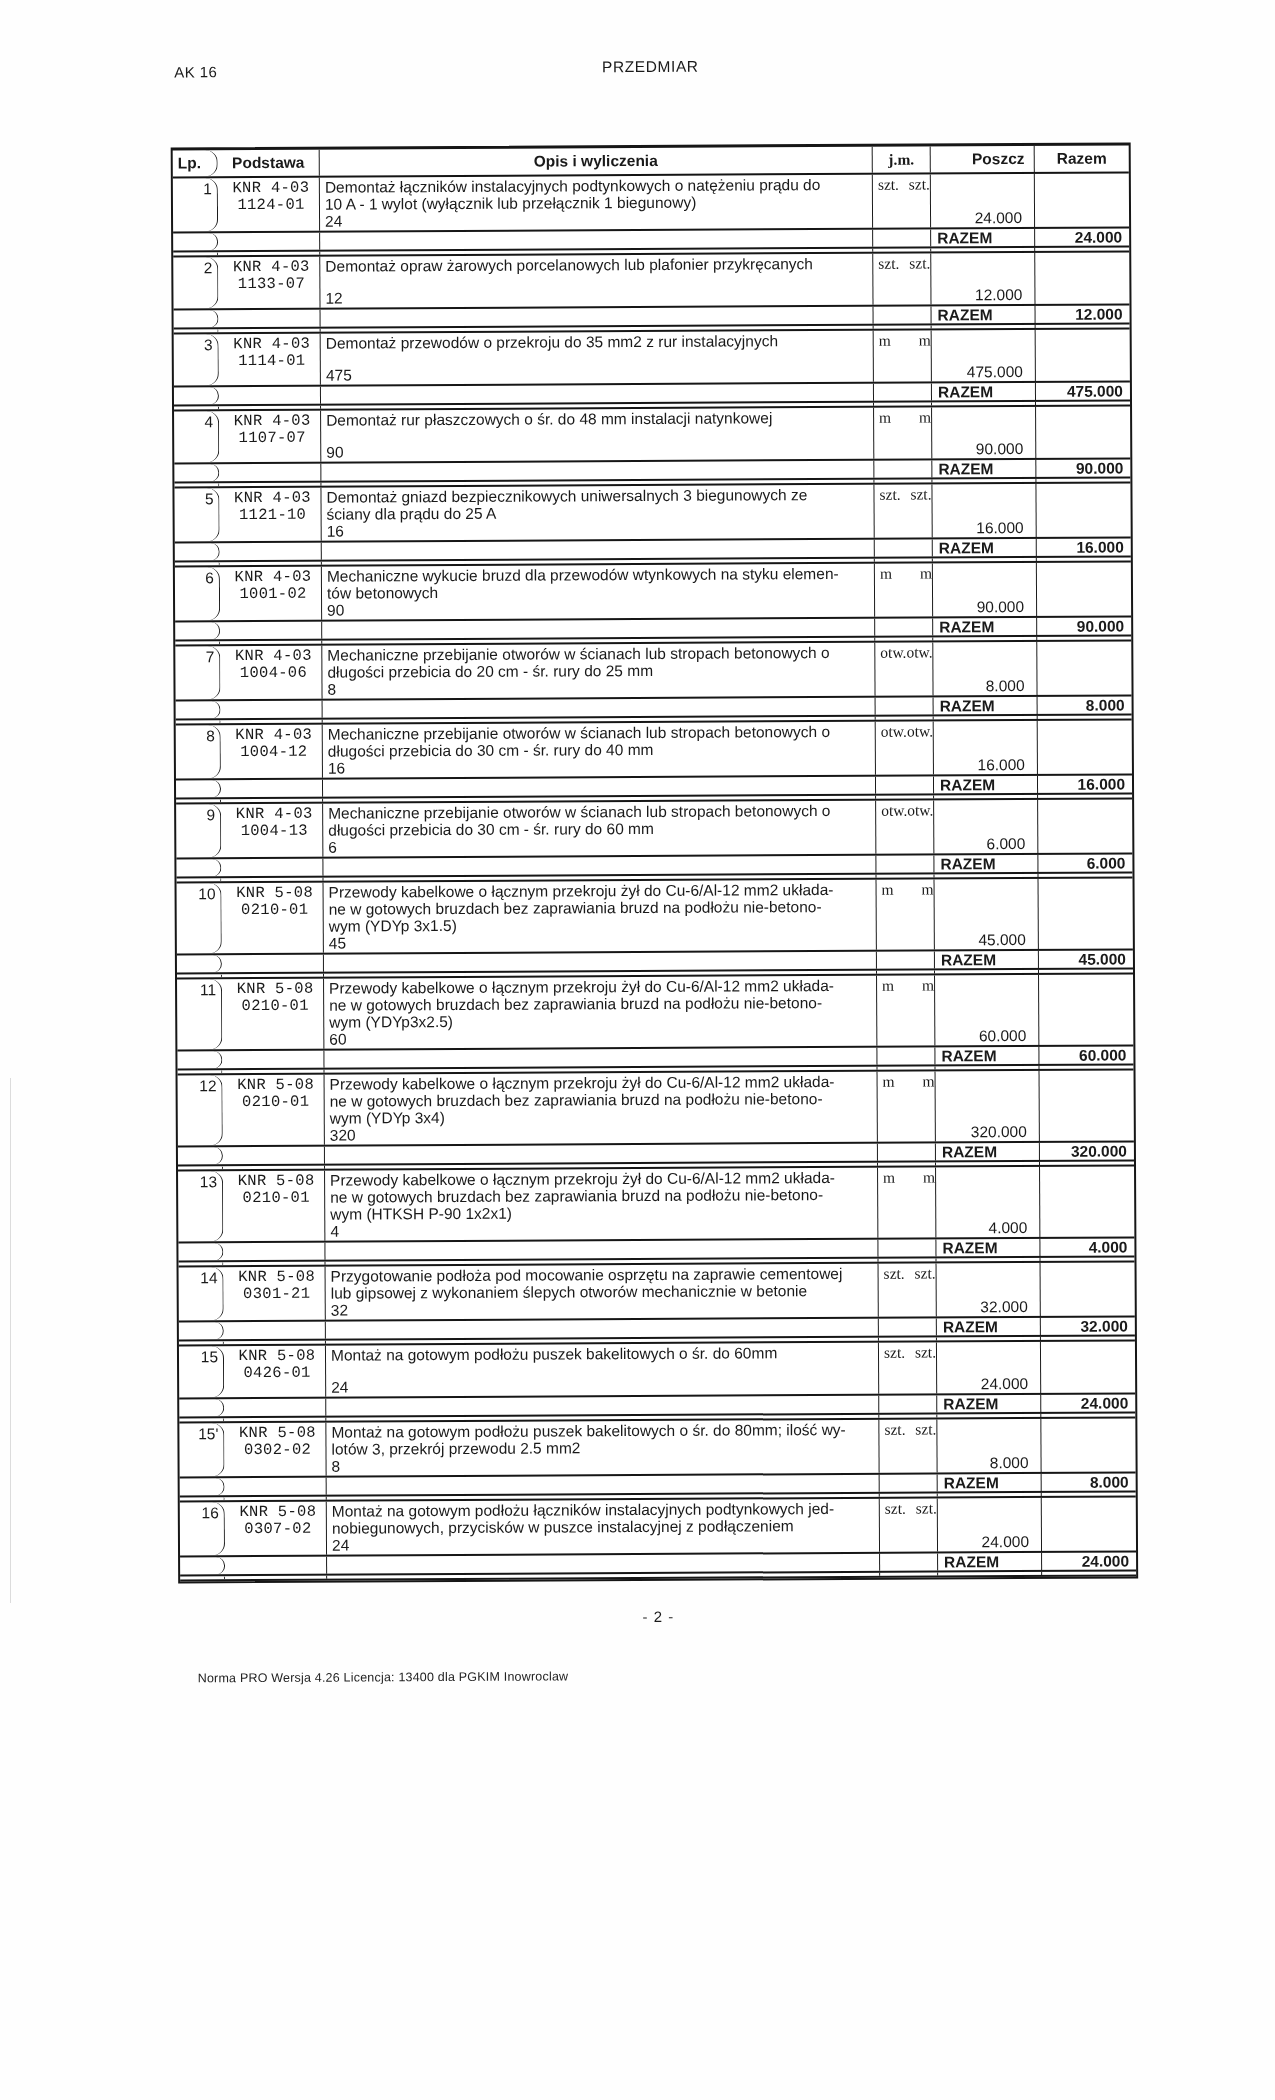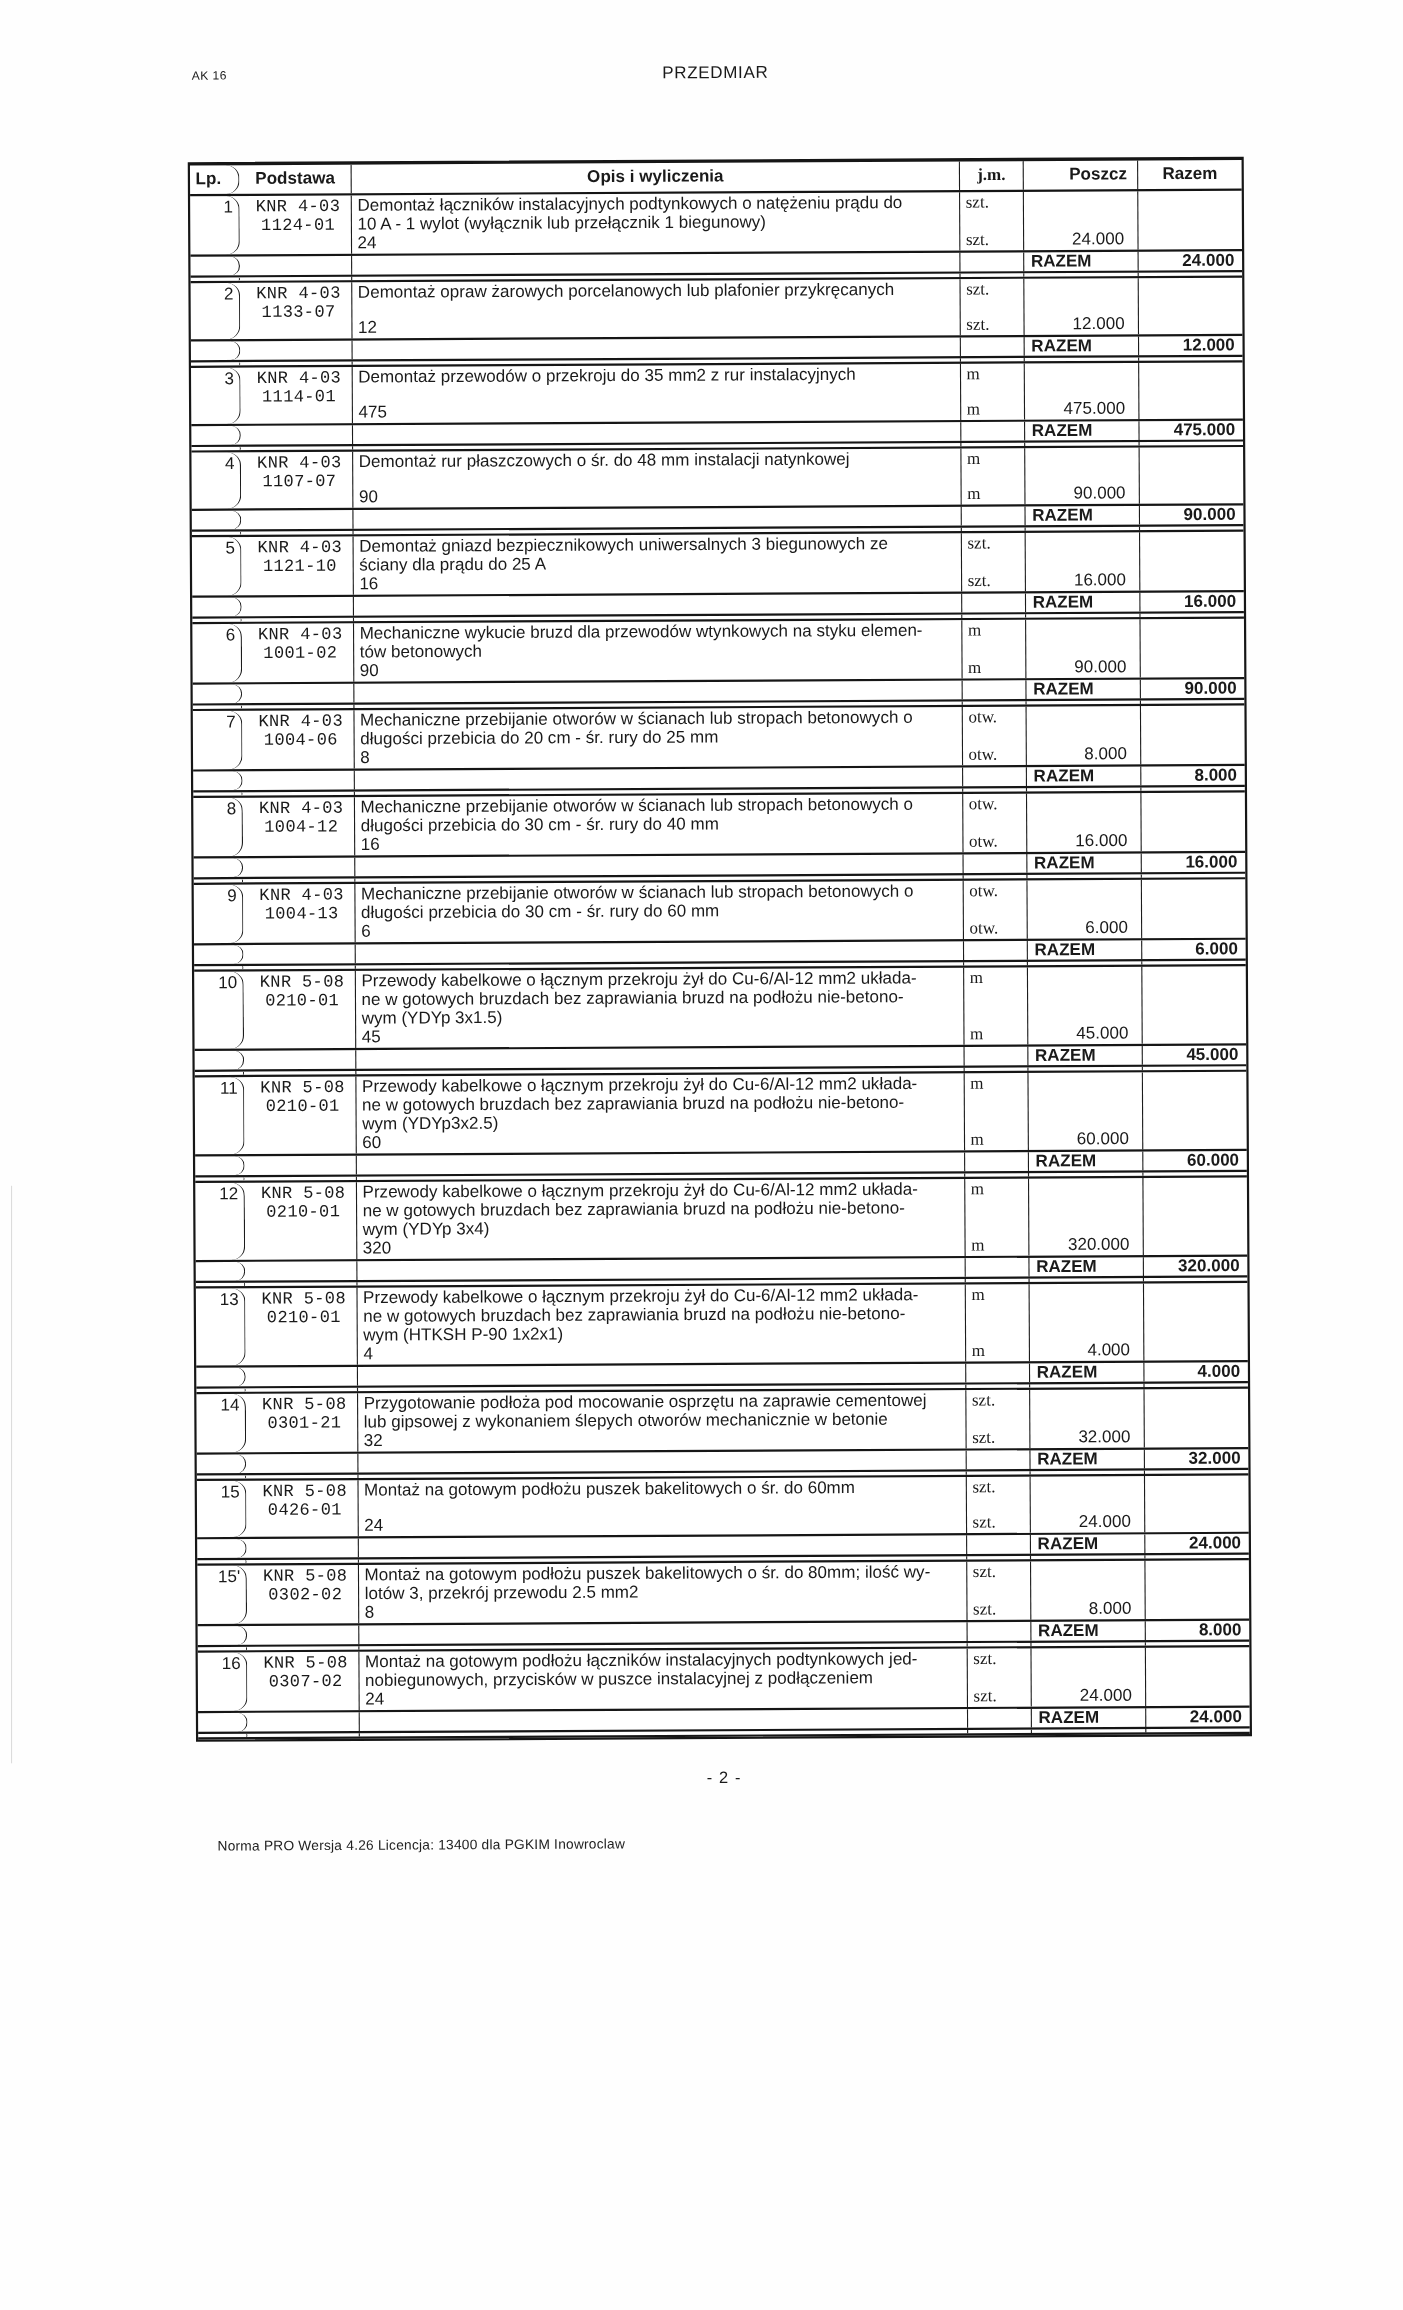--- a/index.html
+++ b/index.html
@@ -4,21 +4,21 @@
 <style>
   html,body{margin:0;padding:0;}
   body{
     width:1275px;height:2100px;position:relative;background:#fdfdfd;
     font-family:"Liberation Sans",sans-serif;color:#1a1a1a;
     -webkit-font-smoothing:antialiased;overflow:hidden;
   }
   .sheet{position:absolute;inset:0;background:#fefefe;}
   .tilt{position:absolute;inset:0;transform:rotate(-0.3deg);transform-origin:640px 400px;}
 
-  .doc-ref{position:absolute;left:176px;top:61px;font-size:11px;letter-spacing:.4px;}
+  .doc-ref{position:absolute;left:176px;top:61px;font-size:15px;letter-spacing:.4px;}
   .doc-title{position:absolute;left:172px;top:58px;width:960px;text-align:center;
     font-size:15.5px;letter-spacing:.6px;}
 
   .bq-table{
     position:absolute;left:172px;top:145px;width:960px;
     border:2px solid #161616;border-top-width:3px;border-bottom-width:2px;
     background:#fff;box-sizing:border-box;
   }
   .row{display:flex;width:100%;box-sizing:border-box;}
   .cell{box-sizing:border-box;border-right:1.5px solid #1c1c1c;overflow:hidden;}
@@ -33,21 +33,21 @@
   .row.head{height:28px;font-weight:bold;font-size:15.5px;border-bottom:2.5px solid #141414;}
   .row.head .cell{display:flex;align-items:center;justify-content:center;}
   .row.head .c-lp{justify-content:flex-start;padding-left:5px;}
 
   .row.item{min-height:53px;font-size:15.5px;line-height:17px;border-bottom:2px solid #161616;}
   .row.item.tall{min-height:71px;}
   .row.item .c-lp{text-align:right;padding:2px 5px 0 0;}
   .row.item .c-pod{padding:2px 0 0 5px;letter-spacing:.3px;font-family:Liberation Mono, monospace;}
   .row.item .c-opis{display:flex;flex-direction:column;justify-content:space-between;
     padding:1px 6px 1px 5px;}
-  .row.item .c-jm{display:flex;flex-direction:column;justify-content:space-between;
+  .row.item .c-jm{display:flex;justify-content:space-between;
     padding:1px 0 1px 5px;}
   .row.item .c-posz{display:flex;flex-direction:column;justify-content:flex-end;
     text-align:right;padding:0 12px 1px 0;}
   .qty{padding-bottom:0;}
 
   .row.razem{height:19px;font-size:15.5px;font-weight:bold;border-bottom:2px solid #161616;}
   .row.razem .cell{display:flex;align-items:center;}
   .row.razem .razem-label{padding-left:6px;}
   .row.razem .razem-value{justify-content:flex-end;padding-right:7px;}
 

